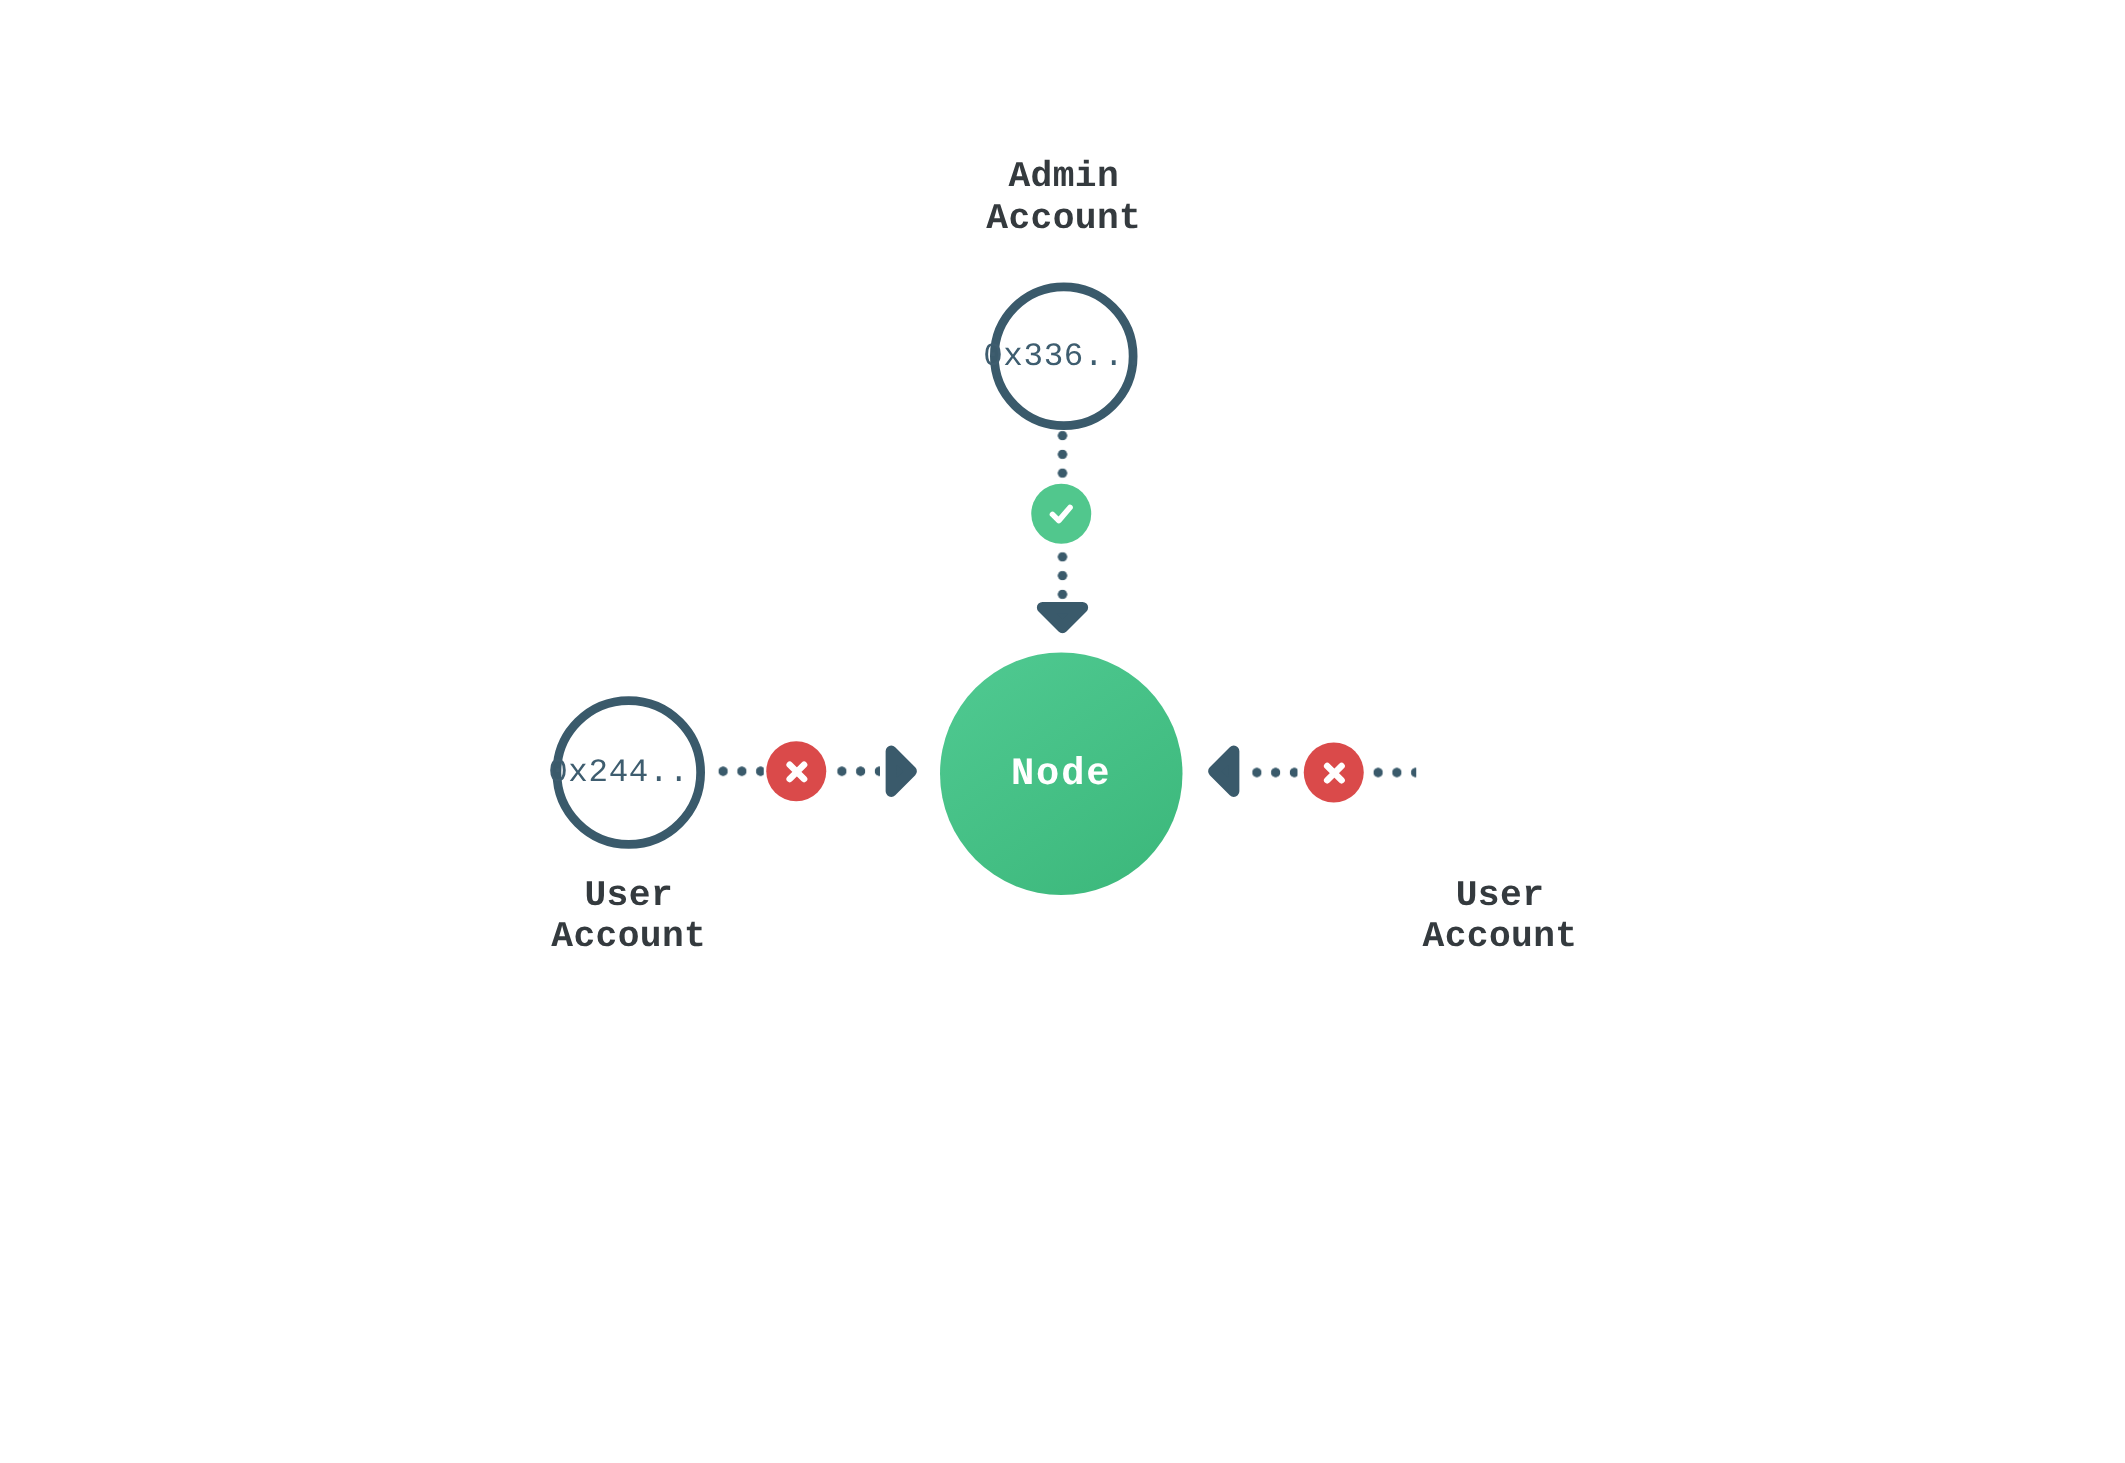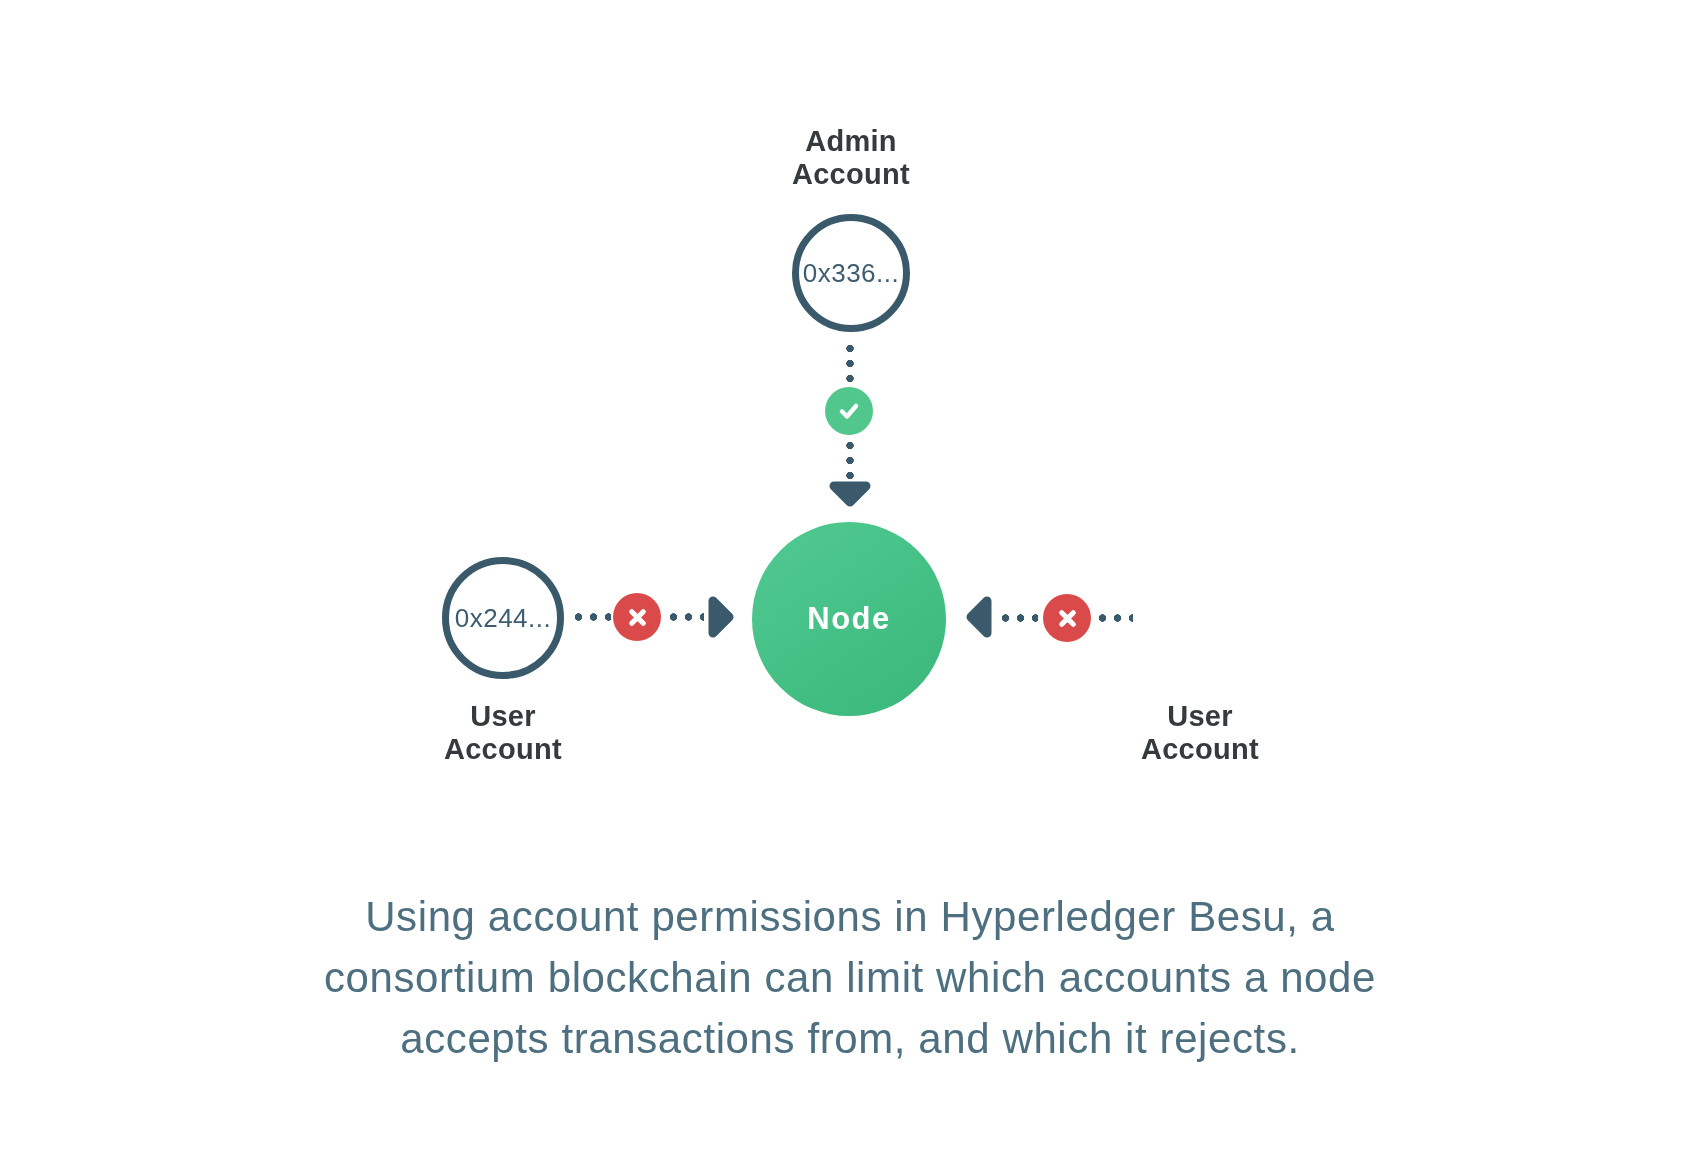--- a/index.html
+++ b/index.html
@@ -2,21 +2,21 @@
 <html><head>
 <meta charset="utf-8">
 <style>
   html, body { margin: 0; padding: 0; background: #ffffff; }
   .stage {
     position: relative;
     width: 1700px;
     height: 1170px;
     background: #ffffff;
     overflow: hidden;
-    font-family: Liberation Sans, sans-serif;
+    font-family: Liberation Mono, monospace;
   }
   .abs { position: absolute; }
 
   
   .acct-label {
     width: 300px;
     text-align: center;
     font-size: 29px;
     font-weight: bold;
     line-height: 33px;
@@ -102,21 +102,21 @@
   }
 </style>
 </head>
 <body>
 
 <div class="stage">
 
   <div class="abs acct-label" style="left:701px; top:125px;">Admin
 Account</div>
 
-  <div class="abs acct-circle" style="left:792px; top:214px; width:118px; height:118px;">
+  <div class="abs acct-circle" style="left:792px; top:226px; width:118px; height:118px;">
     <span class="acct-address">0x336...</span>
   </div>
 
   <div class="abs dots-v" style="left:846px; top:341px; height:44px;"></div>
 
   <div class="abs badge badge-check" style="left:825px; top:387px;">
     <svg width="26" height="26" viewBox="0 0 26 26">
       <path d="M6 13.5 L11 18.5 L20 8" fill="none" stroke="#ffffff" stroke-width="4.5" stroke-linecap="round" stroke-linejoin="round"></path>
     </svg>
   </div>
@@ -169,17 +169,14 @@
       <path d="M5.5 5.5 L16.5 16.5 M16.5 5.5 L5.5 16.5" stroke="#ffffff" stroke-width="5" stroke-linecap="round"></path>
     </svg>
   </div>
 
   <div class="abs dots-h" style="left:1095px; top:614px; width:38px;"></div>
 
 
   <div class="abs acct-label" style="left:1050px; top:700px;">User
 Account</div>
 
-  <div class="abs caption" style="top:886px;">Using account permissions in Hyperledger Besu, a
-consortium blockchain can limit which accounts a node
-accepts transactions from, and which it rejects.</div>
 
 </div>
 
 </body></html>

